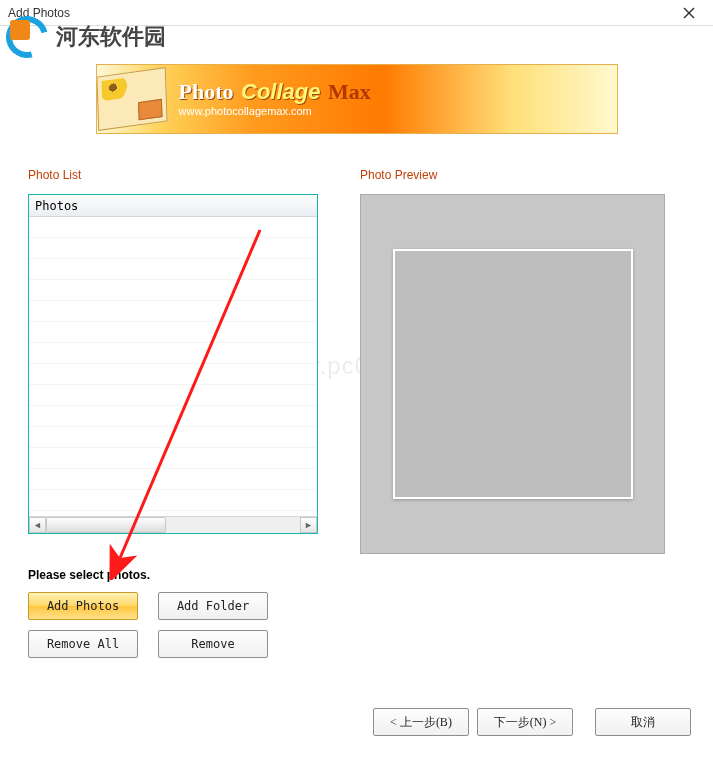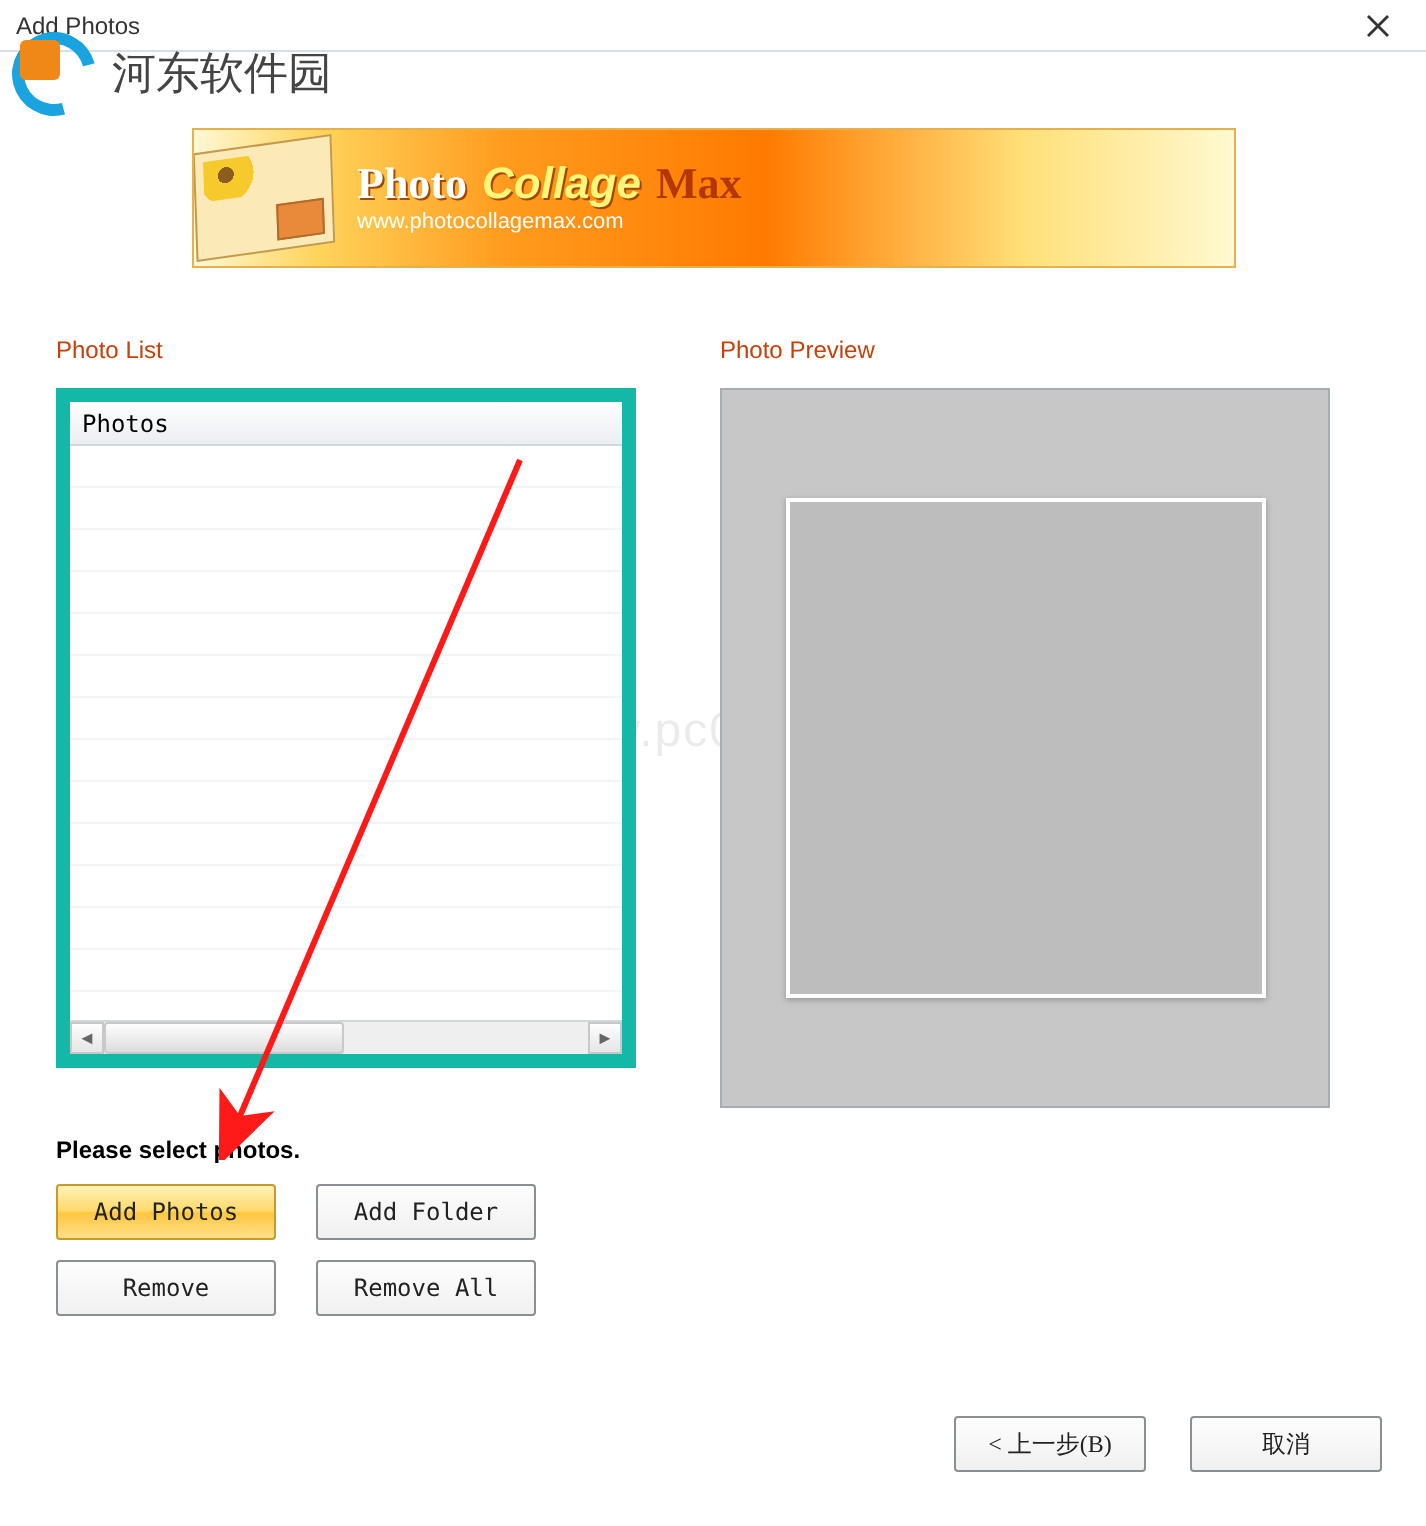--- a/index.html
+++ b/index.html
@@ -28,21 +28,21 @@
   display:flex; align-items:center; justify-content:center;
   color:#333; font-size:14px;
   cursor:pointer;
 }
 .watermark-logo {
   position:absolute;
   top:14px; left:4px;
   z-index:5;
   display:flex; align-items:center;
   gap:6px;
-  font-weight:normal;
+  font-weight:bold;
   font-size:22px;
   color:#444;
 }
 .logo-circle {
   width:46px; height:46px;
   position:relative;
 }
 .logo-circle::before{
   content:'';
   position:absolute; inset:2px;
@@ -101,21 +101,21 @@
 .banner .btxt .p2{ color:#fff67a; font-family:Arial; font-style:italic; text-shadow:1px 1px 0 #a04a00; margin:0 2px;}
 .banner .btxt .p3{ color:#b23800; font-family:"Comic Sans MS"; }
 .banner .suburl{
   font-size:11px; color:#fff; margin-top:2px;
 }
 .columns { display:flex; gap:42px; }
 .col-left { flex:0 0 290px; }
 .col-right { flex:1; }
 .section-label{ font-size:12px; color:#c2410c; margin-bottom:12px; }
 .list-box{
-  border:7px solid #14b8a6;
+  border:1px solid #14b8a6;
   width:290px; height:340px;
   display:flex; flex-direction:column;
   background:#fff;
 }
 .list-header{
   height:22px;
   background:linear-gradient(#fdfdfd,#ebeef2);
   border-bottom:1px solid #d2d7dc;
   display:flex; align-items:center;
   padding-left:6px;
@@ -258,31 +258,32 @@
         <div class="preview-frame"></div>
       </div>
     </div>
   </div>
 
   <div class="instruction">Please select photos.</div>
 
   <div class="btn-grid">
     <button class="btn primary">Add Photos</button>
     <button class="btn">Add Folder</button>
+    <button class="btn">Remove All</button>
     <button class="btn">Remove</button>
-    <button class="btn">Remove All</button>
   </div>
 
 </div>
 
 <svg class="arrow-annotation" width="180" height="360">
   <defs>
     <marker id="ah" markerWidth="14" markerHeight="14" refX="3" refY="7" orient="auto">
       <path d="M0,2 L12,7 L0,12 L3,7 Z" fill="#ff1a1a"></path>
     </marker>
   </defs>
   <line x1="160" y1="10" x2="20" y2="338" stroke="#ff1a1a" stroke-width="3" marker-end="url(#ah)"></line>
 </svg>
 
 <div class="footer">
   <button class="btn">&lt; 上一步(B)</button>
+  <button class="btn">下一步(N) &gt;</button>
   <button class="btn" style="margin-left:14px">取消</button>
 </div>
 
 </body></html>

